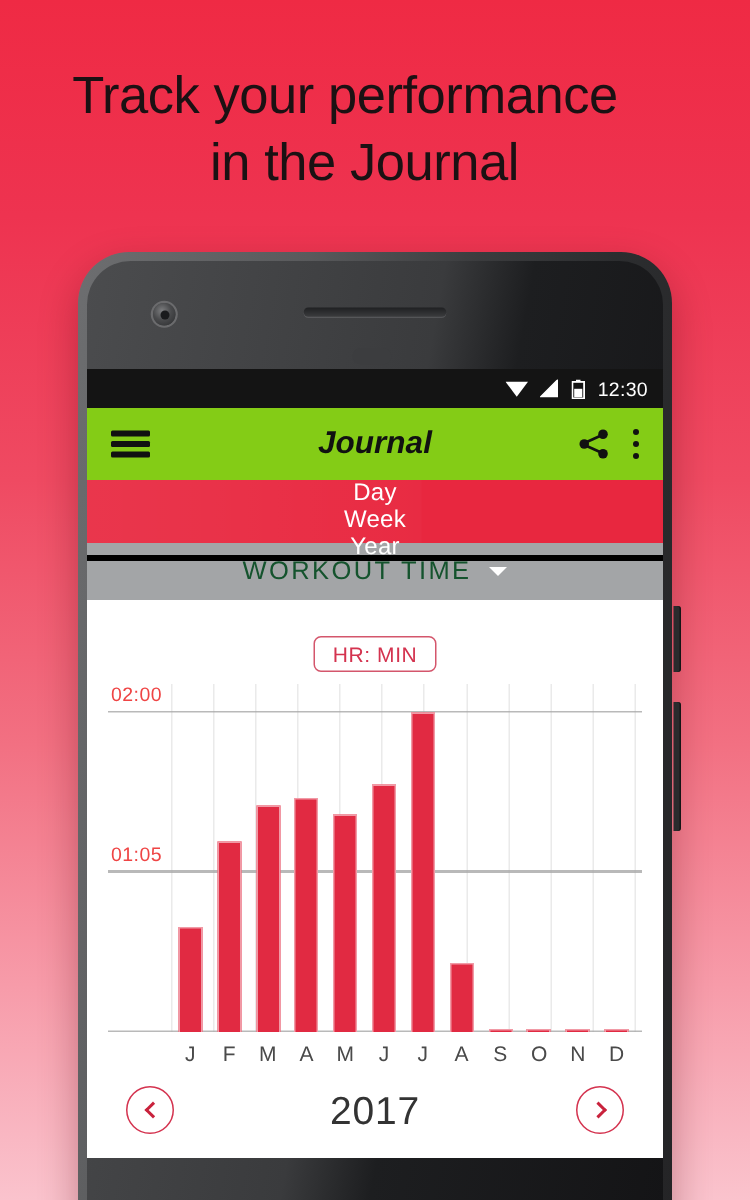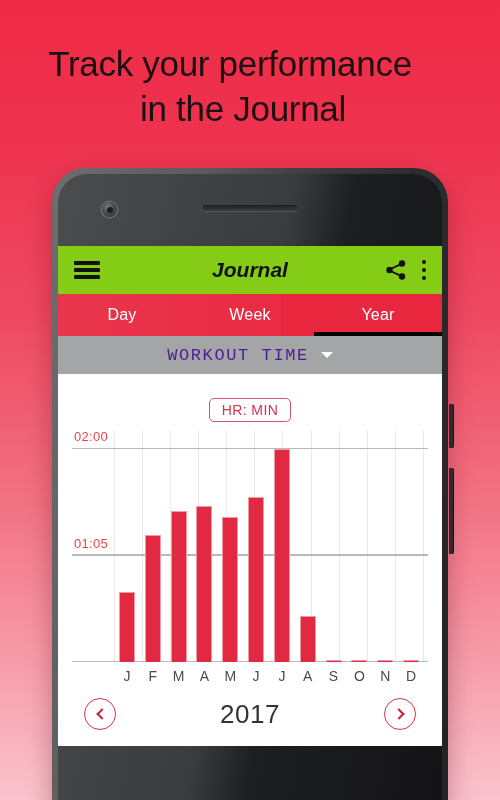--- a/index.html
+++ b/index.html
@@ -86,42 +86,42 @@
   .hamburger span { display:block; height:4px; background:#111; border-radius:1px; }
   .appbar-title {
     font-style:italic; font-weight:bold; font-size:21px; color:#111;
     position:absolute; left:50%; transform:translateX(-50%);
   }
   .appbar-right { display:flex; align-items:center; gap:14px; }
   .kebab { width:5px; height:20px; display:flex; flex-direction:column; justify-content:space-between; align-items:center; }
   .kebab i { width:4px; height:4px; border-radius:50%; background:#111; display:block; }
 
   .tabs {
-    height:42px; background:#e8273f; display:flex; position:relative;
+    height:42px; background:#e8273f; display:flex; position:relative;flex-direction:column;
   }
   .tab {
     flex:1; display:flex; align-items:center; justify-content:center;
     color:#fff; font-size:16px; letter-spacing:.2px; cursor:pointer;
     position:relative;
   }
   .tab.active::after {
     content:""; position:absolute; left:0; right:0; bottom:0; height:4px; background:#000;
   }
   .tabs-sheen {
     position:absolute; left:0; top:0; width:58%; height:100%;
     background:linear-gradient(to right, rgba(255,255,255,.07), rgba(255,255,255,.02));
     pointer-events:none;
   }
 
   .metricbar {
     height:38px; background:#a3a5a7; display:flex; align-items:center; justify-content:center;
     gap:12px; cursor:pointer;
   }
   .metricbar .label {
-    color:#4c1d95; font-size:17px; letter-spacing:1.6px;font-family:Liberation Mono, monospace;
+    color:#14532d; font-size:17px; letter-spacing:1.6px;
   }
   .caret {
     width:0;height:0;border-left:6px solid transparent;border-right:6px solid transparent;
     border-top:6px solid #fff;
   }
 
   
   .chart-card { background:#fff; padding:0 0 0 0; position:relative;margin-top:24px; }
   .badge-row { display:flex; justify-content:center; }
   .badge {
@@ -181,20 +181,38 @@
   <div class="phone-inner">
 
     <div class="bezel-top">
       <div class="cam"></div>
       <div class="speaker"></div>
       <div class="sensor"></div>
     </div>
 
     <div class="screen">
 
+      <div class="statusbar">
+        <div class="sb-icons">
+          <svg width="15" height="12" viewBox="0 0 15 12">
+            <polygon points="0,1.5 15,1.5 7.5,11.5" fill="#ffffff"></polygon>
+          </svg>
+          <svg width="13" height="12" viewBox="0 0 13 12">
+            <polygon points="0.5,11.5 11.5,11.5 11.5,0.5" fill="#ffffff"></polygon>
+            <polygon points="0.5,11.5 11.5,11.5 11.5,0.5" fill="none" stroke="#ffffff" stroke-width="1"></polygon>
+            <polygon points="2,11.5 11.5,11.5 11.5,2.5" fill="#ffffff"></polygon>
+          </svg>
+          <svg width="9" height="13" viewBox="0 0 9 13">
+            <rect x="3" y="0" width="3" height="1.6" fill="#ffffff"></rect>
+            <rect x="0.6" y="1.6" width="7.8" height="11" fill="none" stroke="#ffffff" stroke-width="1.2"></rect>
+            <rect x="1.8" y="6.2" width="5.4" height="5.6" fill="#ffffff"></rect>
+          </svg>
+        </div>
+        <div class="clock">12:30</div>
+      </div>
 
       <div class="appbar">
         <div class="hamburger">
           <span></span>
             <span></span>
             <span></span>
         </div>
         <div class="appbar-title">Journal</div>
         <div class="appbar-right">
           <svg width="22" height="22" viewBox="0 0 22 22">

